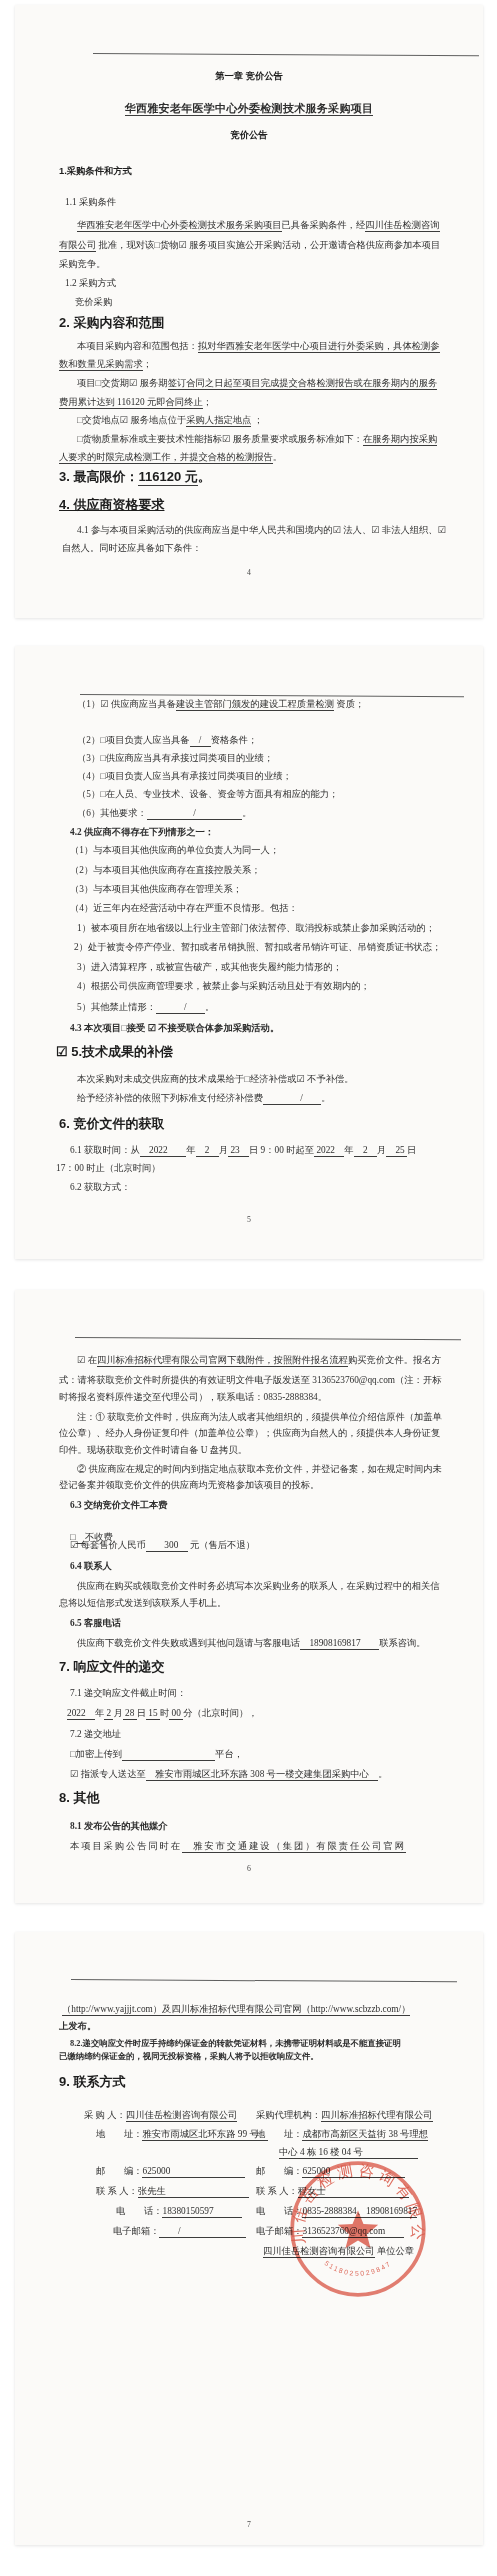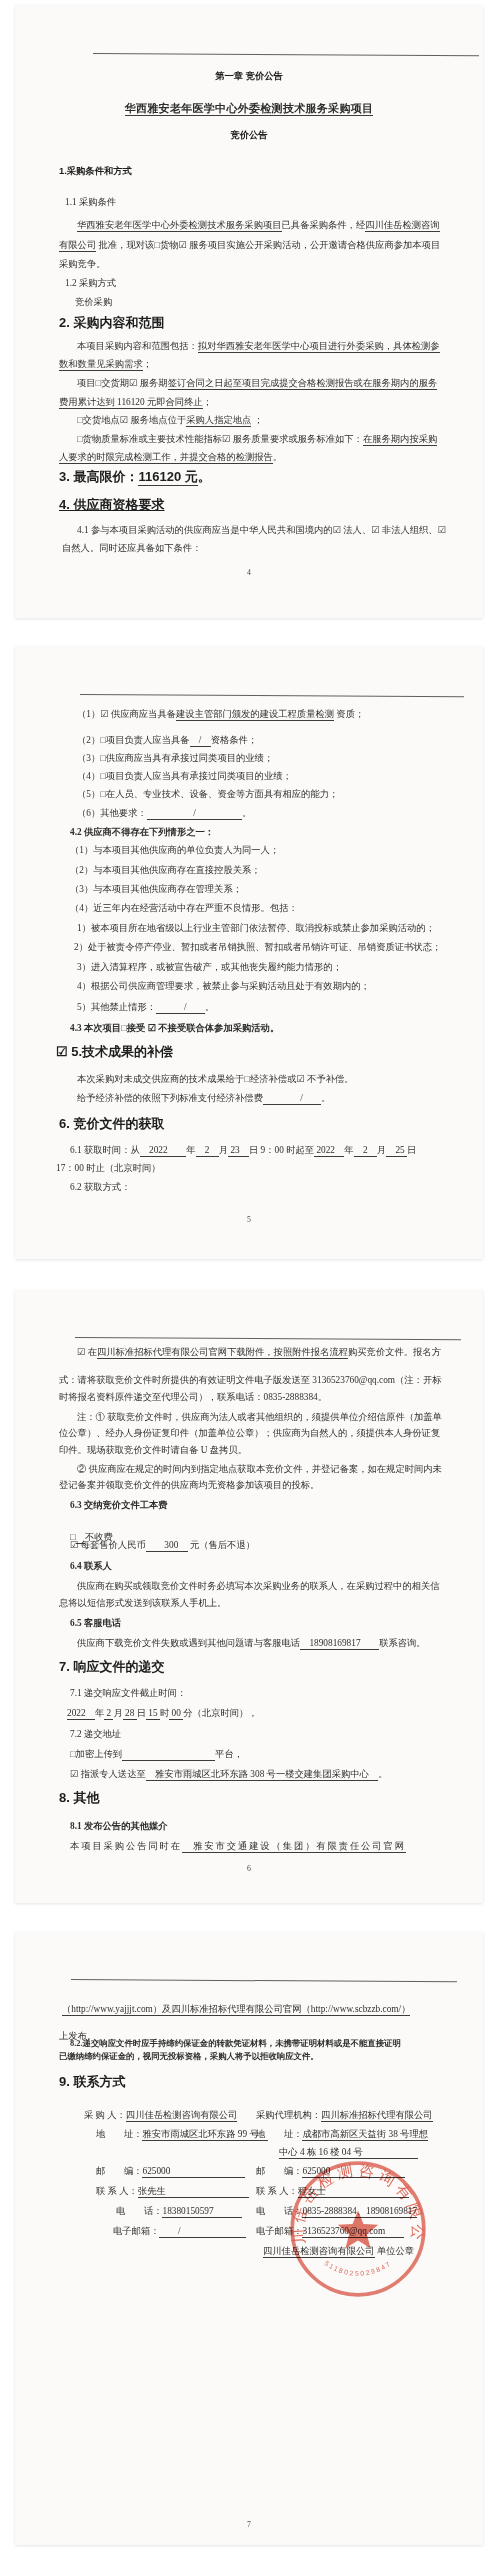--- a/index.html
+++ b/index.html
@@ -56,21 +56,21 @@
         <div class="ln h h2" style="top: 493px; left: 44px; text-decoration: underline;"><span>4.  供应商资格要求</span></div>
         <div class="ln" style="top: 521px; left: 62px;"><span>4.1 参与本项目采购活动的供应商应当是中华人民共和国境内的☑ 法人、☑ 非法人组织、☑</span></div>
         <div class="ln" style="top: 539px; left: 47px;"><span>自然人。同时还应具备如下条件：</span></div>
       </div>
     <div class="pgnum" style="top:563px;">4</div>
   </div>
 
   <div class="page" id="page2">
     <div class="rule" style="left:65px;top:48px;width:384px;"></div>
     <div class="lines" id="lines-p2">
-        <div class="ln" style="top: 64px; left: 62px;"><span>（1）☑ 供应商应当具备</span><span class="u">建设主管部门颁发的建设工程质量检测</span><span> 资质；</span></div>
+        <div class="ln" style="top: 54px; left: 62px;"><span>（1）☑ 供应商应当具备</span><span class="u">建设主管部门颁发的建设工程质量检测</span><span> 资质；</span></div>
         <div class="ln" style="top: 90px; left: 62px;"><span>（2）□项目负责人应当具备</span><span class="u">　/　</span><span>资格条件；</span></div>
         <div class="ln" style="top: 108px; left: 62px;"><span>（3）□供应商应当具有承接过同类项目的业绩；</span></div>
         <div class="ln" style="top: 126px; left: 62px;"><span>（4）□项目负责人应当具有承接过同类项目的业绩；</span></div>
         <div class="ln" style="top: 144px; left: 62px;"><span>（5）□在人员、专业技术、设备、资金等方面具有相应的能力；</span></div>
         <div class="ln" style="top: 163px; left: 62px;"><span>（6）其他要求：</span><span class="u">　　　　　/　　　　　</span><span>。</span></div>
         <div class="ln b" style="top: 182px; left: 55px;"><span>4.2 供应商不得存在下列情形之一：</span></div>
         <div class="ln" style="top: 200px; left: 55px;"><span>（1）与本项目其他供应商的单位负责人为同一人；</span></div>
         <div class="ln" style="top: 220px; left: 55px;"><span>（2）与本项目其他供应商存在直接控股关系；</span></div>
         <div class="ln" style="top: 239px; left: 55px;"><span>（3）与本项目其他供应商存在管理关系；</span></div>
         <div class="ln" style="top: 258px; left: 55px;"><span>（4）近三年内在经营活动中存在严重不良情形。包括：</span></div>
@@ -87,21 +87,21 @@
         <div class="ln" style="top: 500px; left: 55px;"><span>6.1 获取时间：从</span><span class="u">　2022　　</span><span>年</span><span class="u">　2　</span><span>月</span><span class="u"> 23　</span><span>日 9：00 时起至</span><span class="u"> 2022　</span><span>年</span><span class="u">　2　</span><span>月</span><span class="u">　25 </span><span>日</span></div>
         <div class="ln" style="top: 518px; left: 41px;"><span>17：00 时止（北京时间）</span></div>
         <div class="ln" style="top: 537px; left: 55px;"><span>6.2  获取方式：</span></div>
       </div>
     <div class="pgnum" style="top:569px;">5</div>
   </div>
 
   <div class="page" id="page3">
     <div class="rule" style="left:60px;top:47px;width:386px;"></div>
     <div class="lines" id="lines-p3">
-        <div class="ln" style="top: 58px; left: 62px;"><span>☑ 在</span><span class="u">四川标准招标代理有限公司官网下载附件，按照附件报名流程</span><span>购买竞价文件。报名方</span></div>
+        <div class="ln" style="top: 66px; left: 62px;"><span>☑ 在</span><span class="u">四川标准招标代理有限公司官网下载附件，按照附件报名流程</span><span>购买竞价文件。报名方</span></div>
         <div class="ln" style="top: 86px; left: 44px;"><span>式：请将获取竞价文件时所提供的有效证明文件电子版发送至 3136523760@qq.com（注：开标</span></div>
         <div class="ln" style="top: 103px; left: 44px;"><span>时将报名资料原件递交至代理公司），联系电话：0835-2888384。</span></div>
         <div class="ln" style="top: 123px; left: 62px;"><span>注：① 获取竞价文件时，供应商为法人或者其他组织的，须提供单位介绍信原件（加盖单</span></div>
         <div class="ln" style="top: 139px; left: 44px;"><span>位公章）、经办人身份证复印件（加盖单位公章）；供应商为自然人的，须提供本人身份证复</span></div>
         <div class="ln" style="top: 156px; left: 44px;"><span>印件。现场获取竞价文件时请自备 U 盘拷贝。</span></div>
         <div class="ln" style="top: 175px; left: 62px;"><span>② 供应商应在规定的时间内到指定地点获取本竞价文件，并登记备案，如在规定时间内未</span></div>
         <div class="ln" style="top: 191px; left: 44px;"><span>登记备案并领取竞价文件的供应商均无资格参加该项目的投标。</span></div>
         <div class="ln b" style="top: 211px; left: 55px;"><span>6.3 交纳竞价文件工本费</span></div>
         <div class="ln" style="top: 231px; left: 55px; margin-top: 12px;"><span>□</span><span class="u">　</span><span>不收费</span></div>
         <div class="ln" style="top: 251px; left: 55px;"><span>☑  每套售价人民币</span><span class="u">　　300　</span><span> 元（售后不退）</span></div>
@@ -120,21 +120,21 @@
         <div class="ln b" style="top: 532px; left: 55px;"><span>8.1 发布公告的其他媒介</span></div>
         <div class="ln sp" style="top: 552px; left: 55px;"><span>本项目采购公告同时在</span><span class="u">　雅安市交通建设（集团）有限责任公司官网</span></div>
       </div>
     <div class="pgnum" style="top:574px;">6</div>
   </div>
 
   <div class="page" id="page4">
     <div class="rule" style="left:56px;top:47px;width:386px;"></div>
     <div class="lines" id="lines-p4">
         <div class="ln" style="top: 73px; left: 47px;"><span class="u">（http://www.yajjjt.com）及四川标准招标代理有限公司官网（http://www.scbzzb.com/）</span></div>
-        <div class="ln" style="top: 100px; left: 44px;"><span>上发布。</span></div>
+        <div class="ln" style="top: 90px; left: 44px; font-weight: bold;"><span>上发布。</span></div>
         <div class="ln b sm" style="top: 108px; left: 55px;"><span>8.2.递交响应文件时应手持缔约保证金的转款凭证材料，未携带证明材料或是不能直接证明</span></div>
         <div class="ln b sm" style="top: 121px; left: 44px;"><span>已缴纳缔约保证金的，视同无投标资格，采购人将予以拒收响应文件。</span></div>
         <div class="ln h h2" style="top: 143px; left: 44px;"><span>9.  联系方式</span></div>
         <div class="ln" style="top: 179px; left: 69px;"><span>采 购 人：</span><span class="u">四川佳岳检测咨询有限公司</span><span>　　</span><span>采购代理机构：</span><span class="u">四川标准招标代理有限公司</span></div>
         <div class="ln" style="top: 198px; left: 81px;"><span>地　　址：</span><span class="u">雅安市雨城区北环东路 99 号　</span></div>
         <div class="ln" style="top: 198px; left: 241px;"><span>地　　址：</span><span class="u">成都市高新区天益街 38 号理想</span></div>
         <div class="ln" style="top: 216px; left: 264px;"><span class="u">中心 4 栋 16 楼 04 号　　　　　　</span></div>
         <div class="ln" style="top: 235px; left: 81px;"><span>邮　　编：</span><span class="u">625000　　　　　　　　</span></div>
         <div class="ln" style="top: 235px; left: 241px;"><span>邮　　编：</span><span class="u">625000　　　　　　　　</span></div>
         <div class="ln" style="top: 255px; left: 81px;"><span>联 系 人：</span><span class="u">张先生　　　　　　　　　</span></div>

